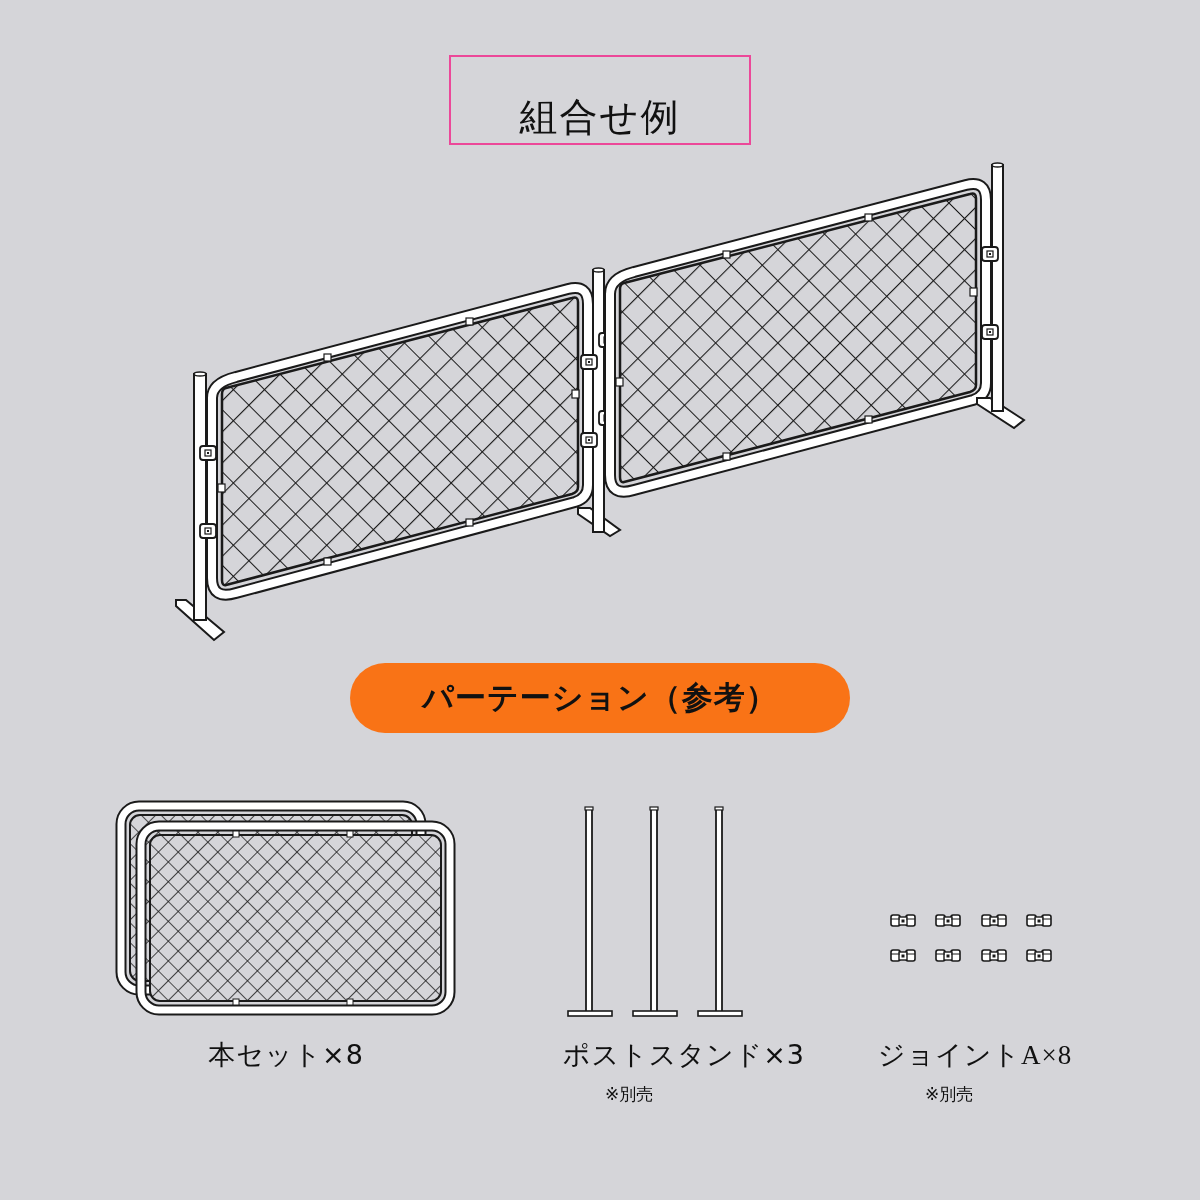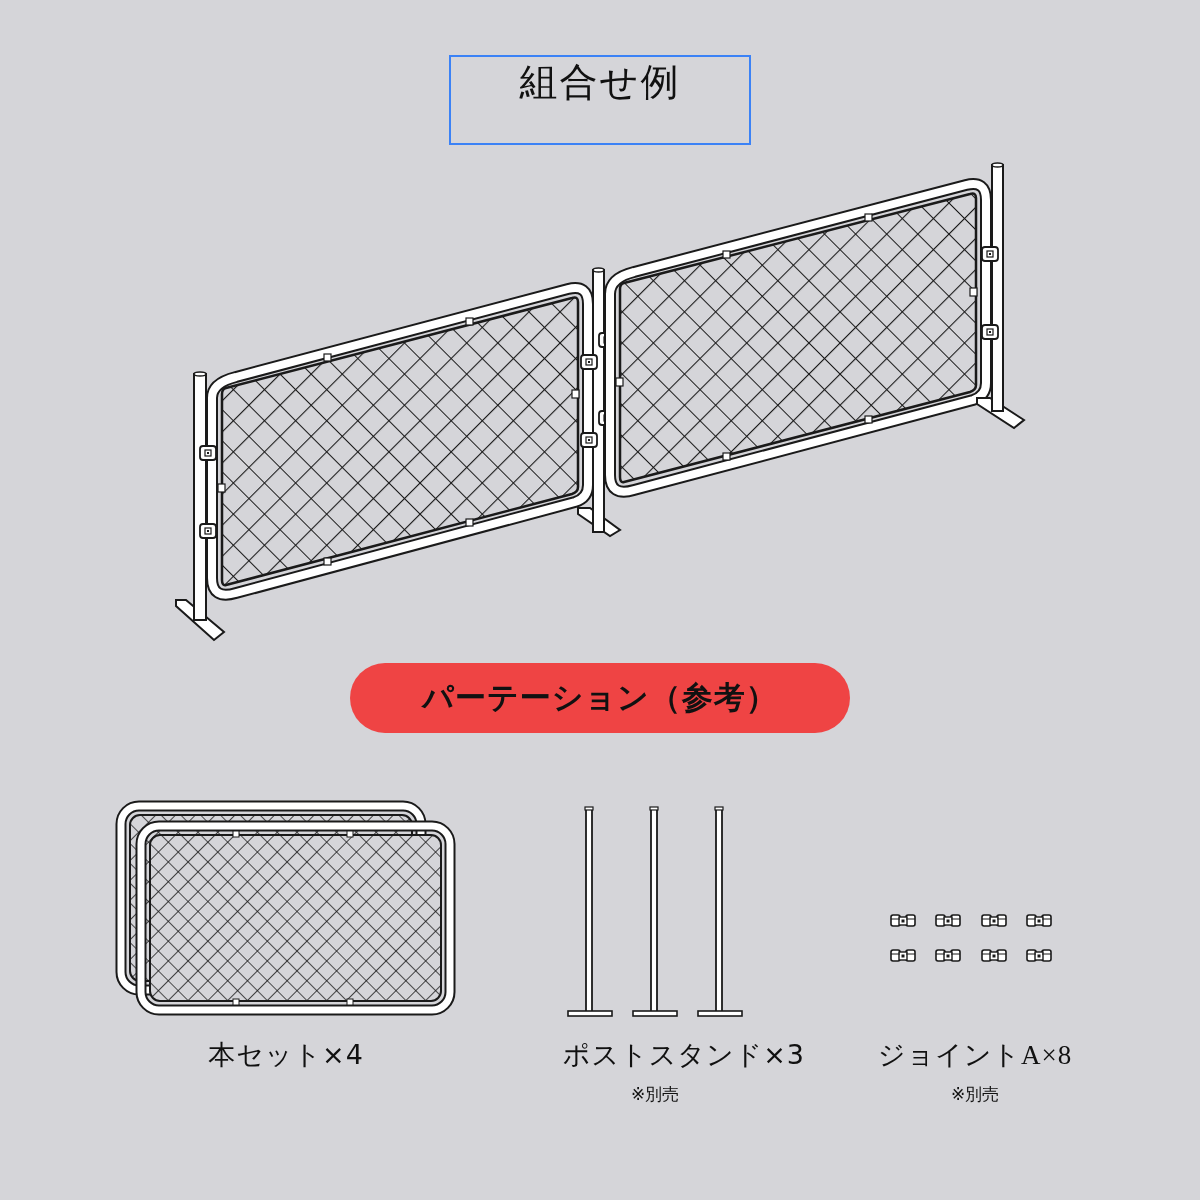--- a/index.html
+++ b/index.html
@@ -14,57 +14,56 @@
     overflow: hidden;
     font-family: "DejaVu Sans", "Liberation Sans", sans-serif;
     color: #111;
   }
   .title-box {
     position: absolute;
     left: 449px;
     top: 55px;
     width: 298px;
     height: 86px;
-    border: 2px solid #3b82f6;
+    border: 2px solid #ec4899;
     display: flex;
-    align-items: flex-start;
+    align-items: flex-end;
     justify-content: center;
     font-size: 38px;
     letter-spacing: 2px;
   }
   .illustration {
     position: absolute;
     left: 0;
     top: 0;
   }
   .pill {
     position: absolute;
     left: 350px;
     top: 663px;
     width: 500px;
     height: 70px;
-    background: #ef4444;
+    background: #f97316;
     border-radius: 35px;
     display: flex;
     align-items: center;
     justify-content: center;
     font-size: 31px;
     font-weight: bold;
     letter-spacing: 1px;
   }
   .caption {
     position: absolute;
     text-align: center;
     font-size: 27px;
     letter-spacing: 1px;
     white-space: nowrap;
   }
   .note {
     position: absolute;
-    text-align: center;
     font-size: 17px;
     white-space: nowrap;
   }
 </style>
 </head>
 <body>
 
 <div class="title-box">
   <span>組合せ例</span>
 </div>
@@ -196,19 +195,19 @@
     <use href="#joint" x="936" y="950"></use>
     <use href="#joint" x="982" y="950"></use>
     <use href="#joint" x="1027" y="950"></use>
   </g>
 </svg>
 
 <div class="pill">
   <span>パーテーション（参考）</span>
 </div>
 
-<div class="caption" style="left:186px; top:1037px; width:200px;">本セット×4</div>
+<div class="caption" style="left:186px; top:1037px; width:200px;">本セット×8</div>
 
 <div class="caption" style="left:505px; top:1037px; width:300px;text-align:right;">ポストスタンド×3</div>
 <div class="note" style="left:605px; top:1083px; width:100px;">※別売</div>
 
 <div class="caption" style="left:850px; top:1037px; width:250px;font-family:Liberation Serif, serif;">ジョイントA×8</div>
 <div class="note" style="left:925px; top:1083px; width:100px;">※別売</div>
 
 </body></html>

